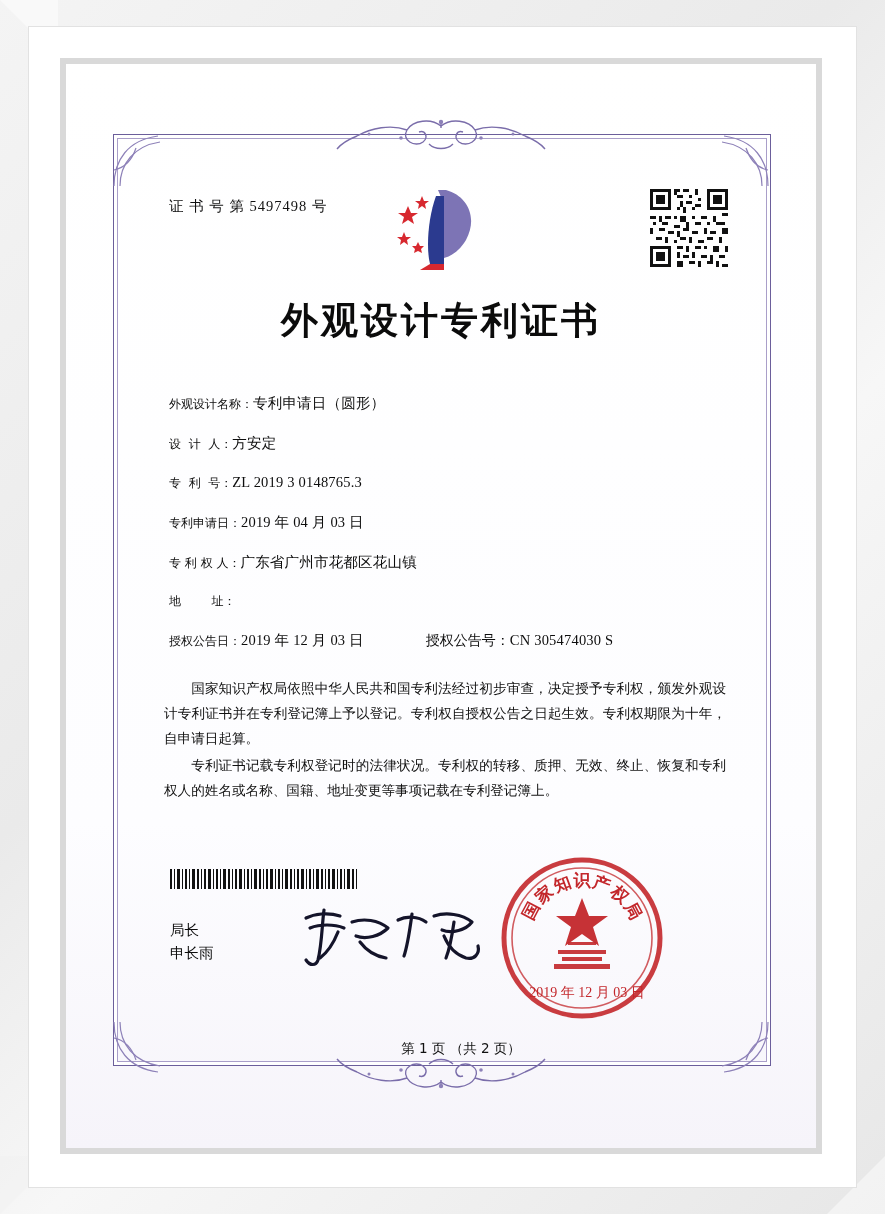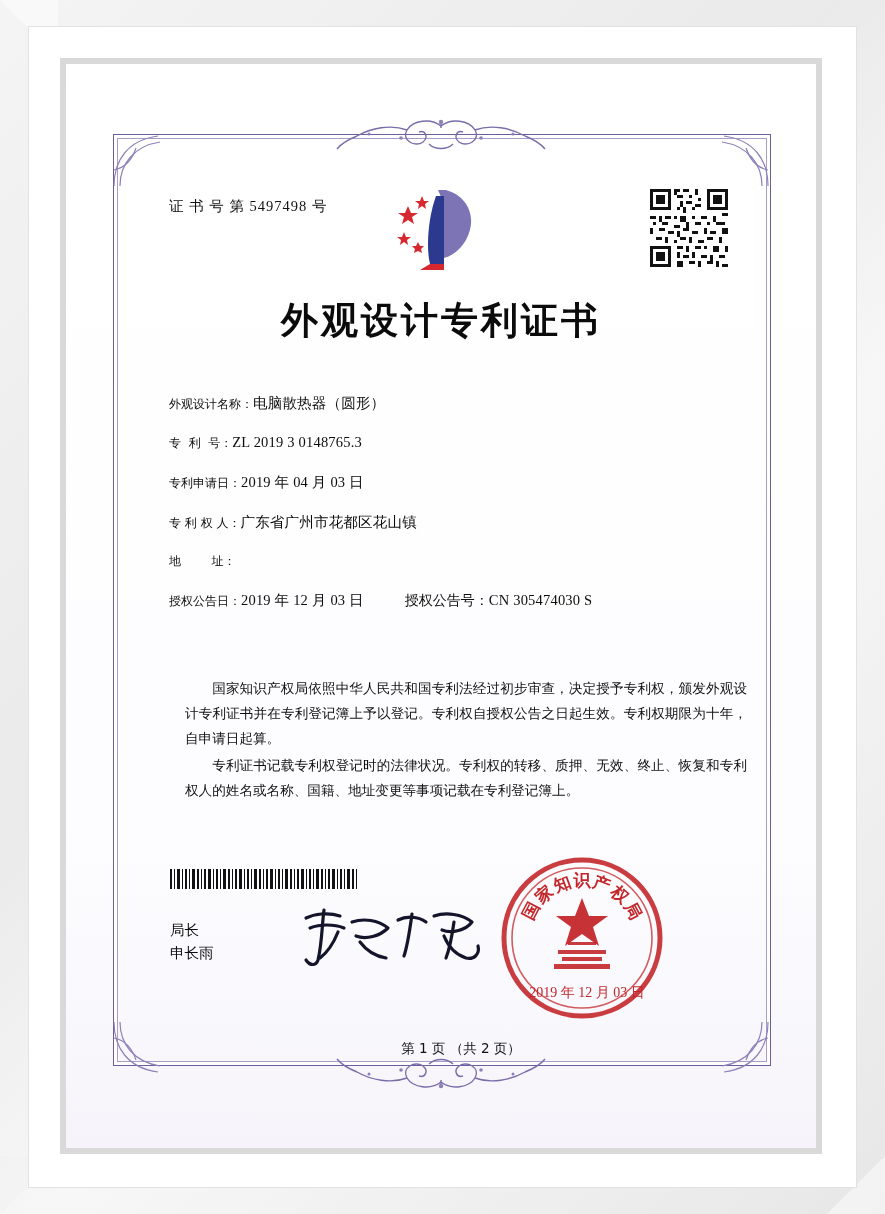--- a/index.html
+++ b/index.html
@@ -138,28 +138,28 @@
     white-space: pre;
     font-family: "DejaVu Sans", sans-serif;
     font-size: 12px;
   }
   .field .val {
     font-family: "Liberation Serif", serif;
     font-size: 14.5px;
     letter-spacing: 0.2px;
   }
   .field .lab2 {
-    margin-left: 41px;
+    margin-left: 62px;
     font-family: "DejaVu Sans", sans-serif;
     font-size: 14px;
   }
 
   .paras {
     position: absolute;
-    left: 119px;
+    left: 98px;
     top: 612px;
     width: 562px;
     font-size: 13.6px;
     line-height: 25px;
     color: #101010;
     text-align: justify;
     font-family: Liberation Serif, serif;
   }
   .paras p {
     margin: 0 0 2px 0;
@@ -425,21 +425,25 @@
           <rect x="8" y="0" width="1" height="2"></rect>
         </g>
       </svg>
     </div>
 
     <div class="cert-title">外观设计专利证书</div>
 
     <div class="fields">
       <div class="field">
         <span class="lab">外观设计名称：</span>
-        <span class="val">电脑散热器（圆形）</span>
+        <span class="val">专利申请日（圆形）</span>
+      </div>
+      <div class="field">
+        <span class="lab">设  计  人：</span>
+        <span class="val">方安定</span>
       </div>
       <div class="field">
         <span class="lab">专  利  号：</span>
         <span class="val">ZL 2019 3 0148765.3</span>
       </div>
       <div class="field">
         <span class="lab">专利申请日：</span>
         <span class="val">2019 年 04 月 03 日</span>
       </div>
       <div class="field">

